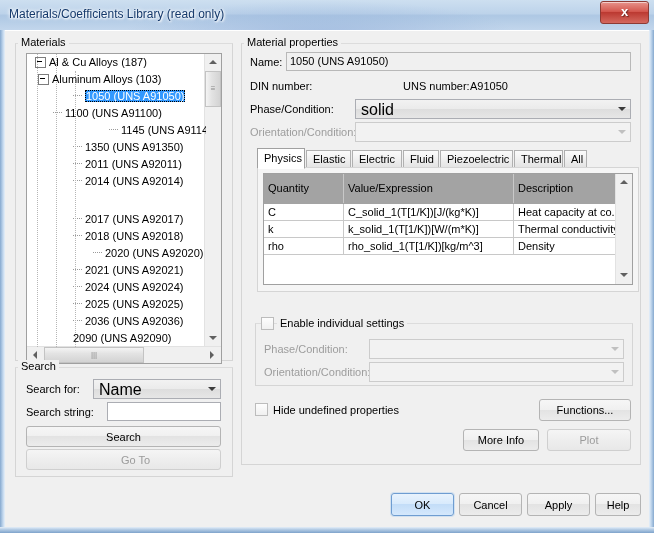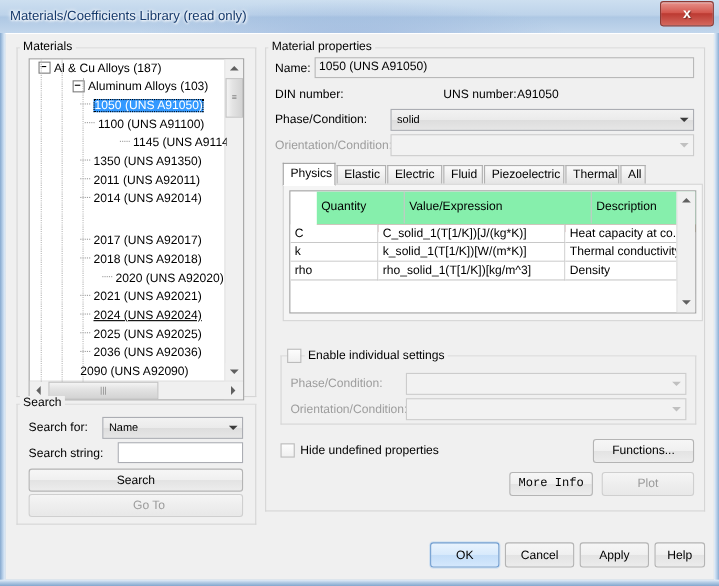--- a/index.html
+++ b/index.html
@@ -244,21 +244,21 @@
     overflow: hidden;
     white-space: nowrap;
   }
   .textbox.readonly { background: #f0f0f0; border-color: #b8b8b8; color: #000; }
 
   .combo {
     position: absolute;
     border: 1px solid #abadb3;
     box-sizing: border-box;
     background: linear-gradient(to bottom, #f2f2f2 0%, #ebebeb 48%, #dddddd 50%, #e6e6e6 100%);
-    font-size: 10px;
+    font-size: 16px;
     line-height: 19px;
     padding-left: 5px;
     color: #000000;
     cursor: pointer;
     overflow: hidden;
     white-space: nowrap;
   }
   .combo .arrow-box {
     position: absolute;
     right: 0; top: 0; bottom: 0;
@@ -357,23 +357,22 @@
     width: 370px; height: 112px;
     border: 1px solid #a0a0a0;
     background: #ffffff;
     box-sizing: border-box;
     overflow: hidden;
   }
   .tbl-head {
     position: absolute;
     left: 0; top: 0;
     width: 352px; height: 30px;
-    background: #86efac;
+    background: #a3a3a3;
     border-bottom: 7px solid #7f1d1d;
-    margin-left: 24px;
   }
   .tbl-head .hcell {
     position: absolute;
     top: 0;
     height: 29px;
     line-height: 29px;
     font-size: 11px;
     color: #000000;
     padding-left: 4px;
     box-sizing: border-box;
@@ -424,32 +423,32 @@
     <div class="grouplabel" style="left:13px; top:5px;">Materials</div>
     <div class="groupbox" style="left:10px; top:12px; width:218px; height:318px;"></div>
 
     <div id="tree-panel">
       <div class="tree-scroll">
         <div class="guide" style="left:10px;"></div>
         <div class="guide" style="left:29px;"></div>
         <div class="guide" style="left:48px; top:17px;"></div>
         <div id="tree-rows">
             <div class="tree-row" style="padding-left: 8px;"><span class="exp"></span><span class="label">Al &amp; Cu Alloys (187)</span></div>
-            <div class="tree-row" style="padding-left: 39px;"><span class="exp"></span><span class="label">Aluminum Alloys (103)</span></div>
+            <div class="tree-row" style="padding-left: 11px;"><span class="exp"></span><span class="label">Aluminum Alloys (103)</span></div>
             <div class="tree-row selected" style="padding-left: 46px;"><span class="dash"></span><span class="label">1050 (UNS A91050)</span></div>
-            <div class="tree-row" style="padding-left: 50px;"><span class="dash"></span><span class="label">1100 (UNS A91100)</span></div>
+            <div class="tree-row" style="padding-left: 26px;"><span class="dash"></span><span class="label">1100 (UNS A91100)</span></div>
             <div class="tree-row" style="padding-left: 46px; margin-left: 36px;"><span class="dash"></span><span class="label">1145 (UNS A91145)</span></div>
             <div class="tree-row" style="padding-left: 46px;"><span class="dash"></span><span class="label">1350 (UNS A91350)</span></div>
             <div class="tree-row" style="padding-left: 46px;"><span class="dash"></span><span class="label">2011 (UNS A92011)</span></div>
             <div class="tree-row" style="padding-left: 46px;"><span class="dash"></span><span class="label">2014 (UNS A92014)</span></div>
             <div class="tree-row" style="padding-left: 46px; margin-top: 21px;"><span class="dash"></span><span class="label">2017 (UNS A92017)</span></div>
             <div class="tree-row" style="padding-left: 46px;"><span class="dash"></span><span class="label">2018 (UNS A92018)</span></div>
             <div class="tree-row" style="padding-left: 66px;"><span class="dash"></span><span class="label">2020 (UNS A92020)</span></div>
             <div class="tree-row" style="padding-left: 46px;"><span class="dash"></span><span class="label">2021 (UNS A92021)</span></div>
-            <div class="tree-row" style="padding-left: 46px; text-decoration: underline;"><span class="dash"></span><span class="label">2024 (UNS A92024)</span></div>
+            <div class="tree-row" style="padding-left: 46px;"><span class="dash"></span><span class="label">2024 (UNS A92024)</span></div>
             <div class="tree-row" style="padding-left: 46px;"><span class="dash"></span><span class="label">2025 (UNS A92025)</span></div>
             <div class="tree-row" style="padding-left: 46px;"><span class="dash"></span><span class="label">2036 (UNS A92036)</span></div>
             <div class="tree-row" style="padding-left: 46px;"><span class="label">2090 (UNS A92090)</span></div>
           </div>
       </div>
 
       <div class="vscroll" style="height:293px;">
         <div class="sb-btn" style="left:0; top:0; width:16px; height:17px;">
           <span class="sb-arrow arrow-up" style="left:4px; top:6px;"></span>
         </div>
@@ -569,21 +568,21 @@
     <div class="lbl disabled" style="left:259px; top:335px;">Orientation/Condition:</div>
     <div class="combo disabled" style="left:364px; top:331px; width:255px; height:20px;">
       <span></span>
       <span class="arrow-box"></span>
     </div>
 
     <div class="checkbox" style="left:250px; top:372px;"></div>
     <div class="lbl" style="left:268px; top:373px;">Hide undefined properties</div>
 
     <div class="btn" style="left:534px; top:368px; width:92px; height:22px; line-height:21px;">Functions...</div>
-    <div class="btn" style="left:458px; top:398px; width:76px; height:22px; line-height:21px;font-family:Liberation Mono, monospace;">More Info</div>
+    <div class="btn" style="left:458px; top:398px; width:76px; height:22px; line-height:21px;">More Info</div>
     <div class="btn disabled" style="left:542px; top:398px; width:84px; height:22px; line-height:21px;">Plot</div>
 
     <div class="btn default" style="left:386px; top:462px; width:63px; height:23px; line-height:22px;">OK</div>
     <div class="btn" style="left:454px; top:462px; width:63px; height:23px; line-height:22px;">Cancel</div>
     <div class="btn" style="left:522px; top:462px; width:63px; height:23px; line-height:22px;">Apply</div>
     <div class="btn" style="left:590px; top:462px; width:46px; height:23px; line-height:22px;">Help</div>
 
   </div>
 </div>
 

